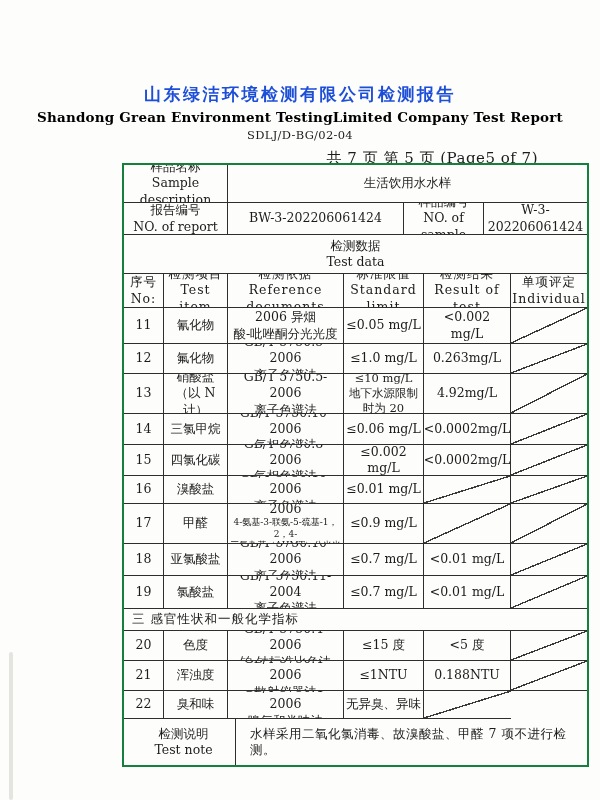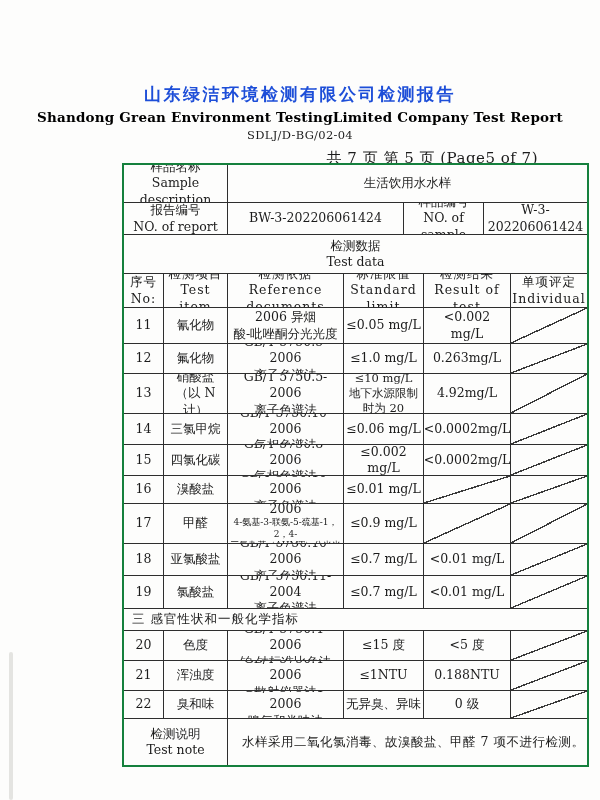--- a/index.html
+++ b/index.html
@@ -38,21 +38,21 @@
   }
   .row .cell:last-child{border-right:none;}
   .row:last-child .cell{border-bottom:none;}
 
   .row-info1{grid-template-columns:104px 1fr;height:38px;}
   .row-info2{grid-template-columns:104px 176px 80px 1fr;height:32px;}
   .row-full{grid-template-columns:1fr;height:39px;}
   .row-head{grid-template-columns:40px 64px 116px 80px 87px 1fr;height:34px;}
   .row-data{grid-template-columns:40px 64px 116px 80px 87px 1fr;}
   .row-section{grid-template-columns:1fr;height:22px;}
-  .row-note{grid-template-columns:104px 1fr;height:46px;}
+  .row-note{grid-template-columns:104px 1fr;height:46px;padding-left:8px;}
 
   .row-section .cell{align-items:flex-start;text-align:left;padding-left:8px;font-size:12.5px;letter-spacing:1px;}
   .row-note .note-text{align-items:flex-start;text-align:left;padding-left:14px;letter-spacing:.5px;}
   .head-cell{letter-spacing:1px;}
   .method-small{display:block;font-size:9px;line-height:1.25;letter-spacing:0;white-space:pre-line;}
 
   
   .slash{
     background-image:linear-gradient(to top left,
       transparent calc(50% - 0.7px),
@@ -230,21 +230,20 @@
       <div class="cell">0.188NTU</div>
       <div class="cell slash"></div>
     </div>
 
     <div class="row row-data" style="height:28px">
       <div class="cell">22</div>
       <div class="cell">臭和味</div>
       <div class="cell"><span>GB/T 5750.4-2006
 嗅气和尝味法</span><span class="method-small"></span></div>
       <div class="cell">无异臭、异味</div>
-      <div class="cell">0 级</div>
       <div class="cell slash"></div>
     </div>
 
     <div class="row row-note">
       <div class="cell">检测说明
 Test note</div>
       <div class="cell note-text">水样采用二氧化氯消毒、故溴酸盐、甲醛 7 项不进行检测。</div>
     </div>
 
   </div>

